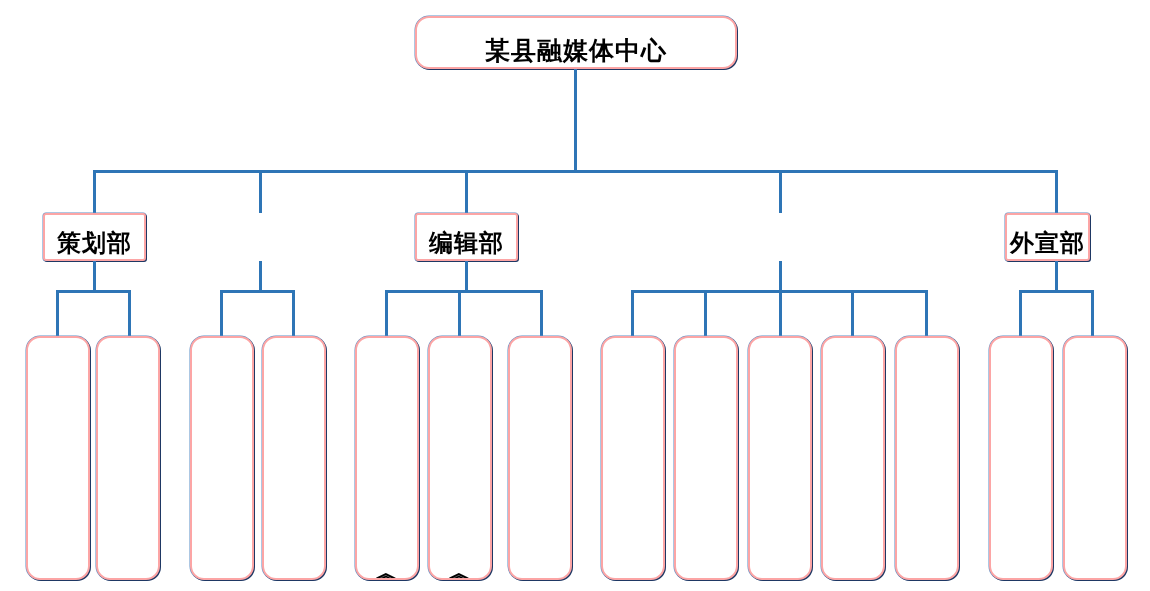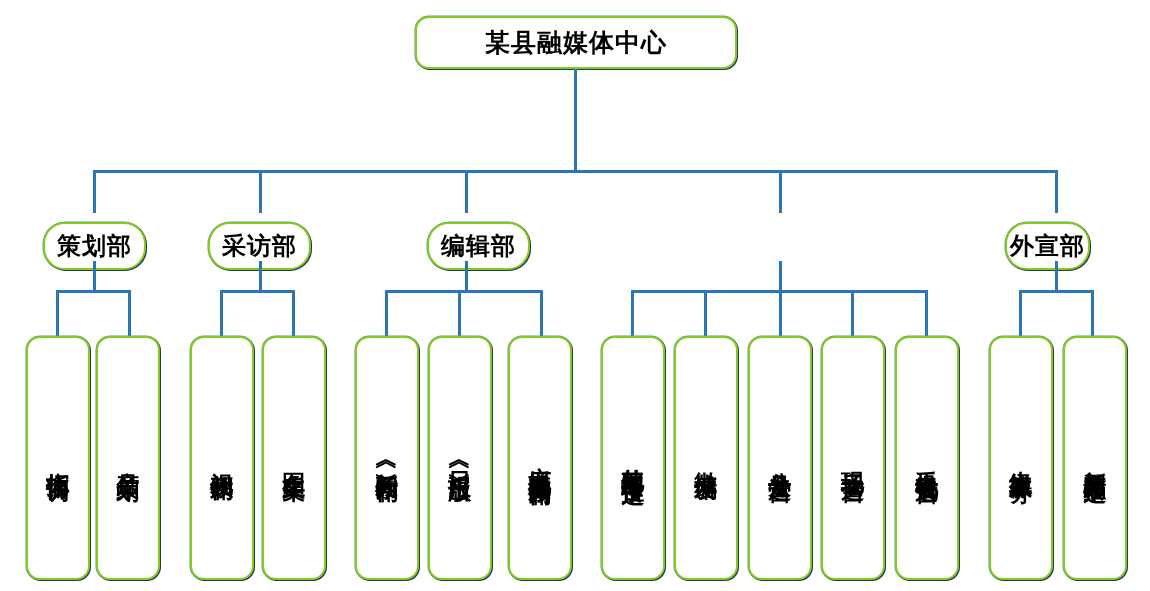--- a/index.html
+++ b/index.html
@@ -23,40 +23,39 @@
     background: #2e75b6;
   }
   .conn-h { height: 3px; }
   .conn-v { width: 3px; }
 
   
   .node {
     position: absolute;
     box-sizing: border-box;
     background: #ffffff;
-    border: 2px solid #84cc16;
+    border: 2px solid #fca5a5;
     border-radius: 12px;
     box-shadow: 1px 1px 0 0 #1f3864, 0 0 0 0.5px #5b8fc7;
     display: flex;
-    align-items: center;
+    align-items: flex-end;
     justify-content: center;
     color: #000000;
     font-weight: bold;
     overflow: hidden;
   }
   .node-root {
     border-radius: 14px;
     font-size: 25px;
     letter-spacing: 1px;
   }
   .node-dept {
-    border-radius: 22px;
+    border-radius: 3px;
     font-size: 24px;
     letter-spacing: 1px;
-    margin-top: 9px;
   }
   .node-leaf {
     border-radius: 14px;
     font-size: 23px;
   }
   .vtext {
     writing-mode: vertical-rl;
     text-orientation: upright;
     line-height: 1.06;
     letter-spacing: 2px;
@@ -79,24 +78,21 @@
 
   <div class="conn conn-v" style="left:93px;   top:170px; height:43px;"></div>
   <div class="conn conn-v" style="left:259px;  top:170px; height:43px;"></div>
   <div class="conn conn-v" style="left:465px;  top:170px; height:43px;"></div>
   <div class="conn conn-v" style="left:779px;  top:170px; height:43px;"></div>
   <div class="conn conn-v" style="left:1055px; top:170px; height:43px;"></div>
 
   <div class="node node-dept" style="left:43px; top:213px; width:103px; height:48px;">
     <span>策划部</span>
   </div>
-  <div class="node node-dept" style="left:208px; top:213px; width:103px; height:48px;">
-    <span>采访部</span>
-  </div>
-  <div class="node node-dept" style="left:427px; top:213px; width:103px; height:48px;">
+  <div class="node node-dept" style="left:415px; top:213px; width:103px; height:48px;">
     <span>编辑部</span>
   </div>
   <div class="node node-dept" style="left:1005px; top:213px; width:85px; height:48px;">
     <span>外宣部</span>
   </div>
 
   <div class="conn conn-v" style="left:93px; top:261px; height:31px;"></div>
   <div class="conn conn-h" style="left:56px; top:290px; width:75px;"></div>
   <div class="conn conn-v" style="left:56px;  top:290px; height:48px;"></div>
   <div class="conn conn-v" style="left:128px; top:290px; height:48px;"></div>

